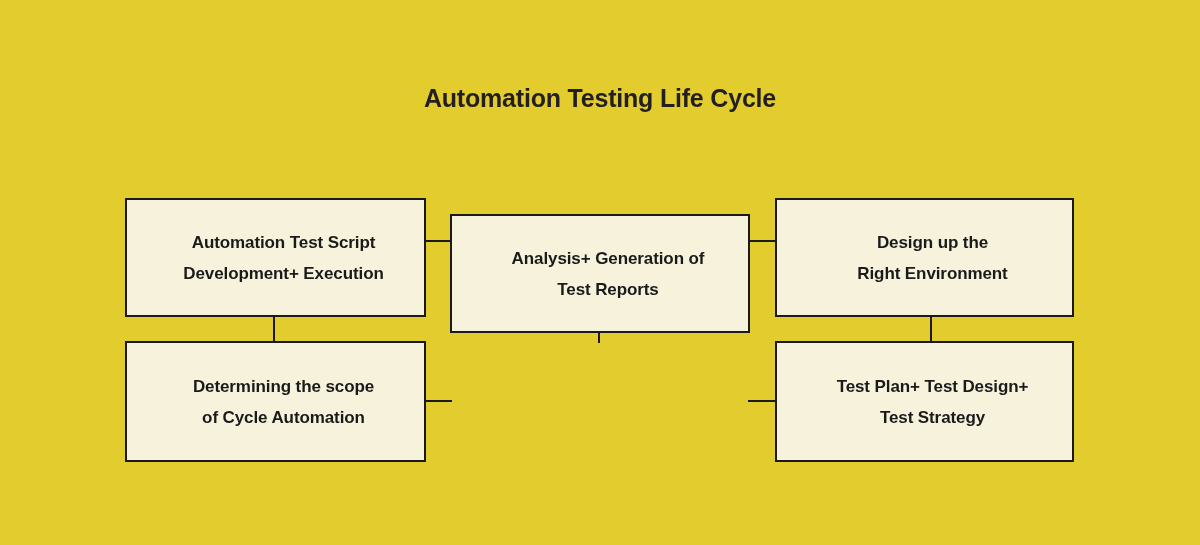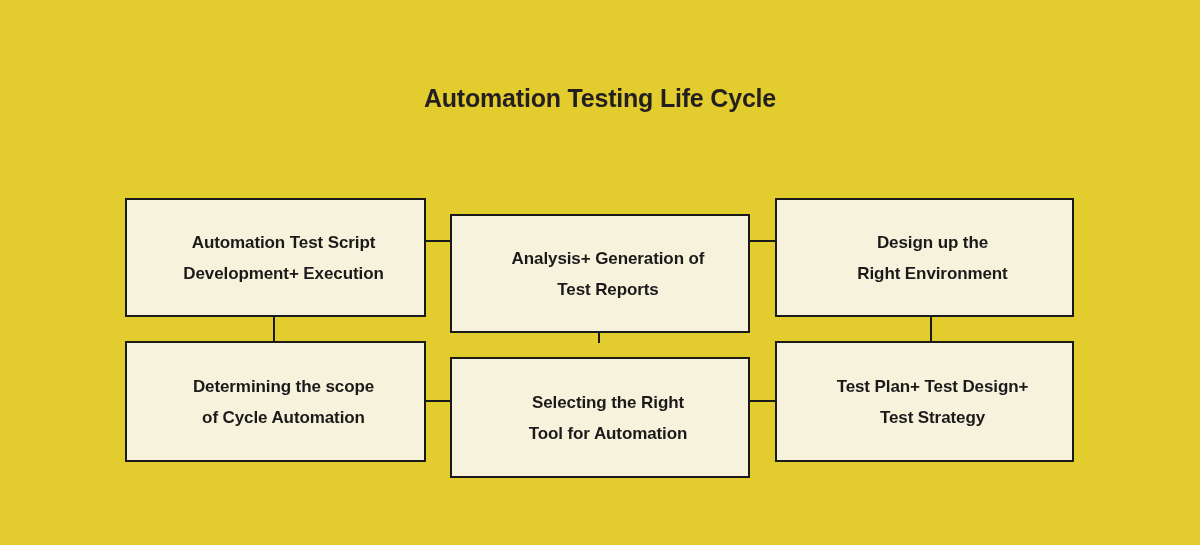--- a/index.html
+++ b/index.html
@@ -116,26 +116,20 @@
     </div>
   </div>
 
   <div class="node-box col-1 row-2">
     <div class="node-label">
       <span class="l1">Determining the scope</span>
       <span class="l2">of Cycle Automation</span>
     </div>
   </div>
 
-  <div class="node-box col-2 row-2">
-    <div class="node-label">
-      <span class="l1">Selecting the Right</span>
-      <span class="l2">Tool for Automation</span>
-    </div>
-  </div>
 
   <div class="node-box col-3 row-2">
     <div class="node-label">
       <span class="l1">Test Plan+ Test Design+</span>
       <span class="l2">Test Strategy</span>
     </div>
   </div>
 
   <div class="conn conn-h h-r1-c12"></div>
   <div class="conn conn-h h-r1-c23"></div>

